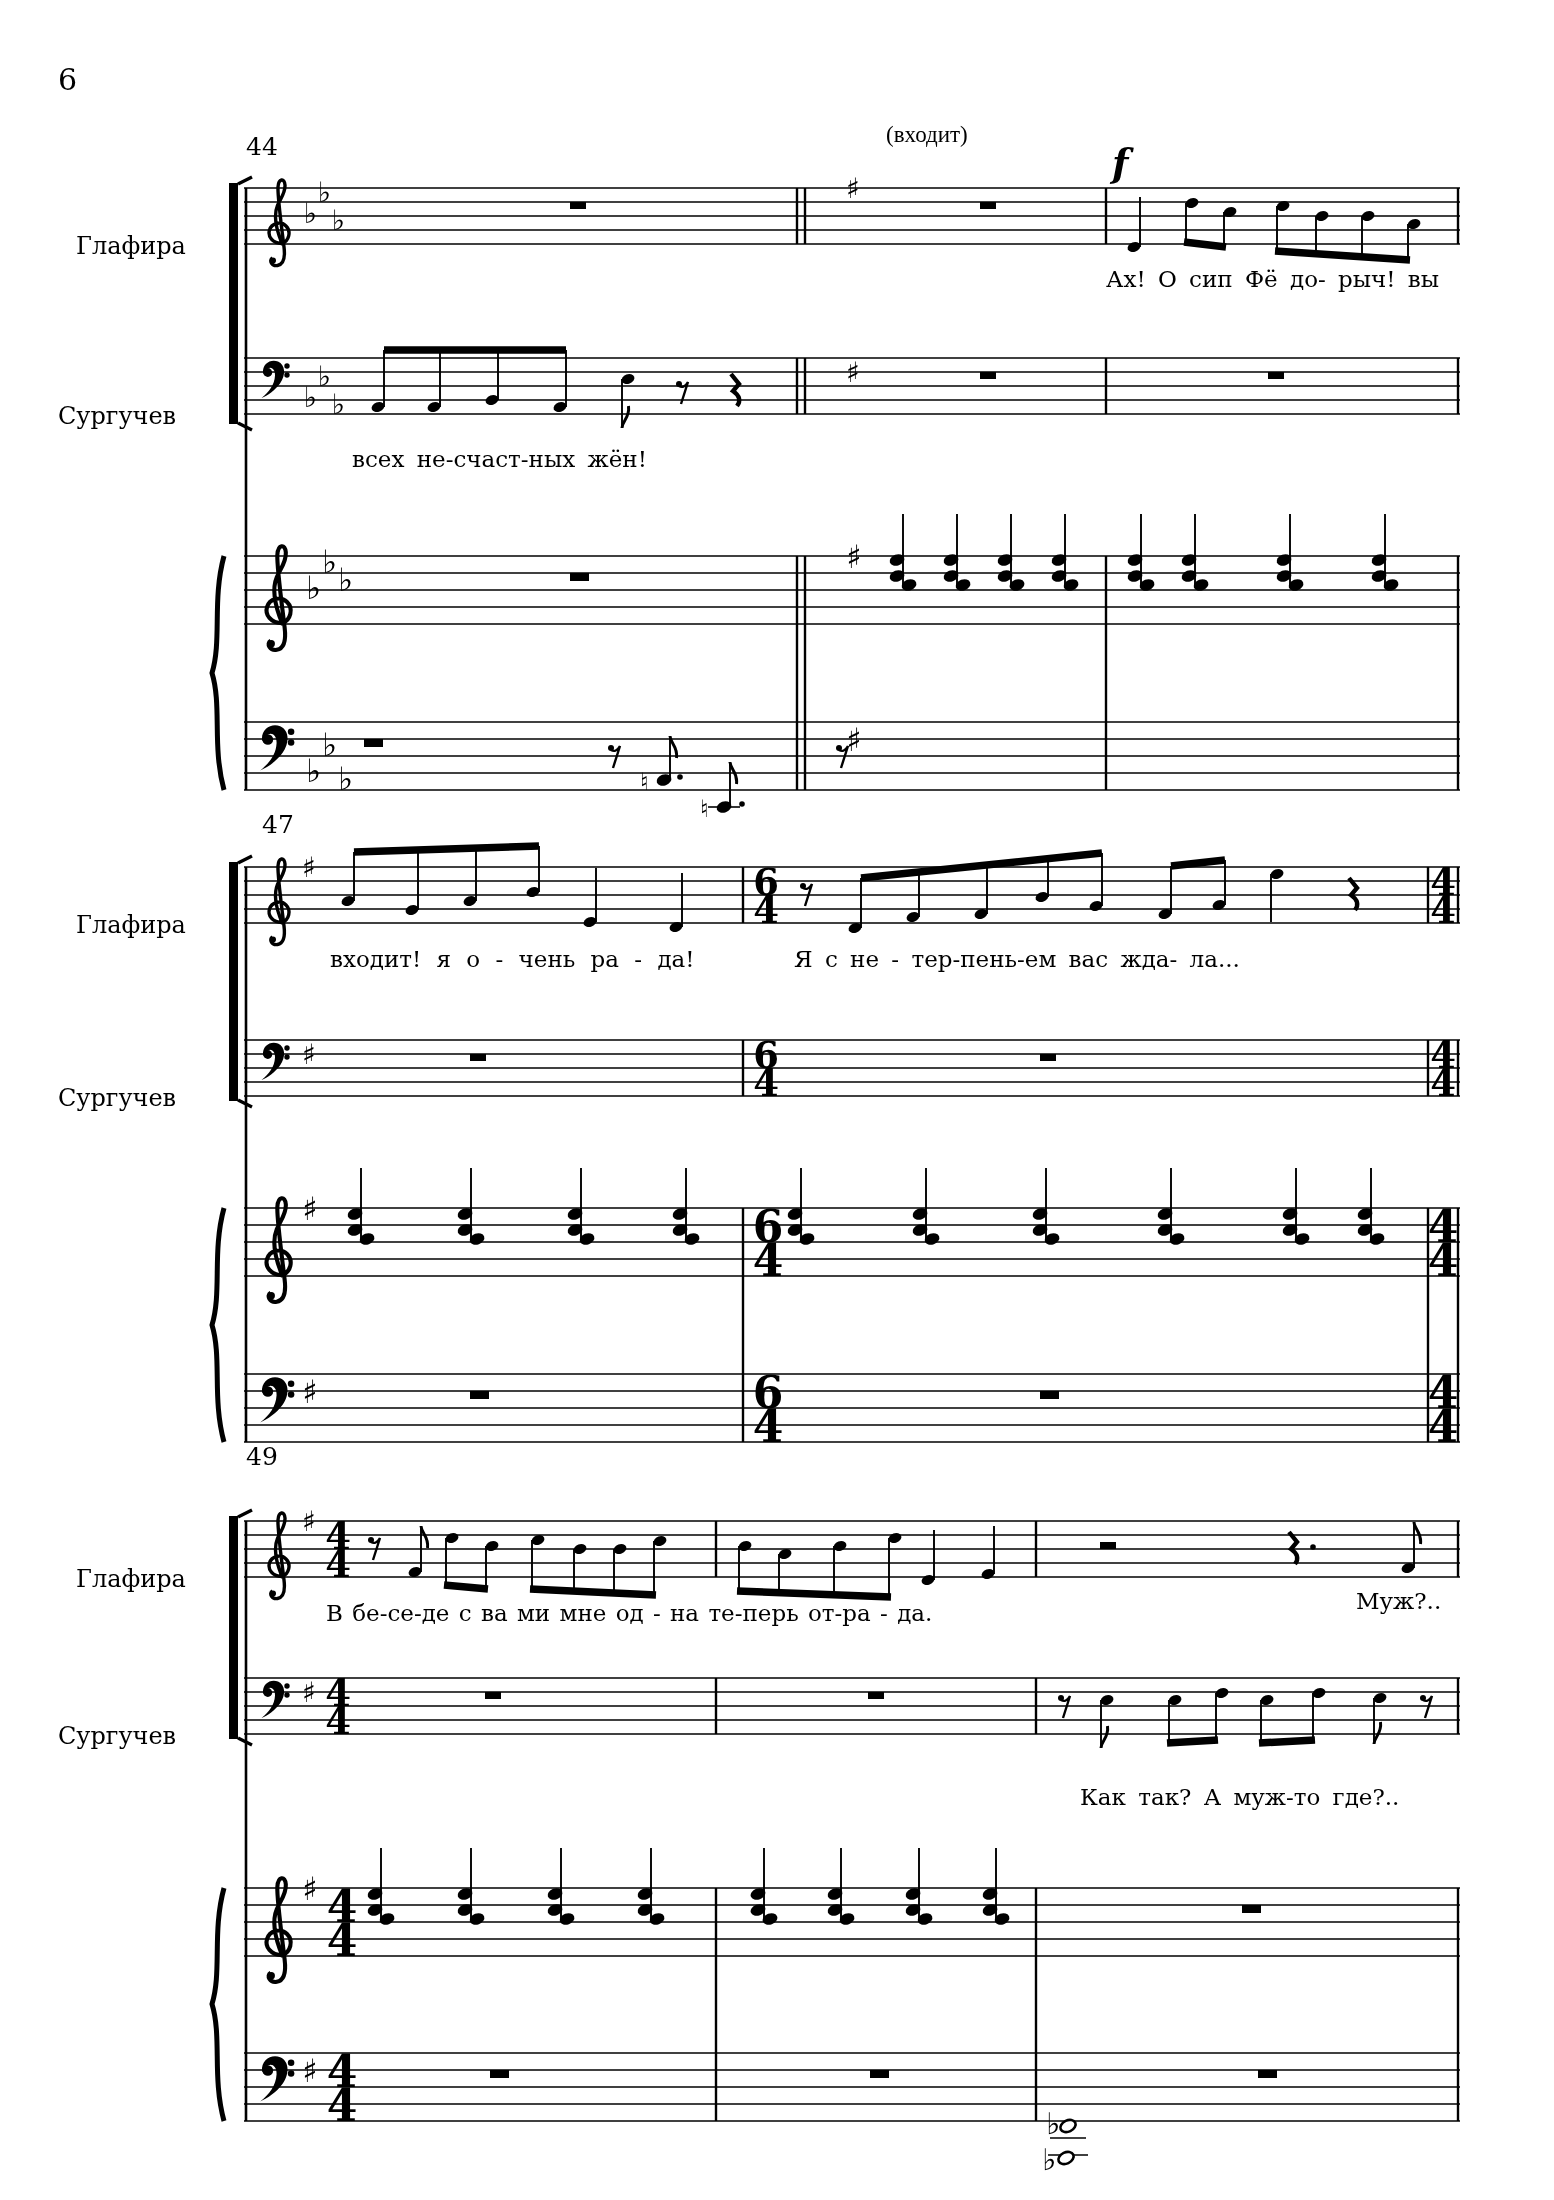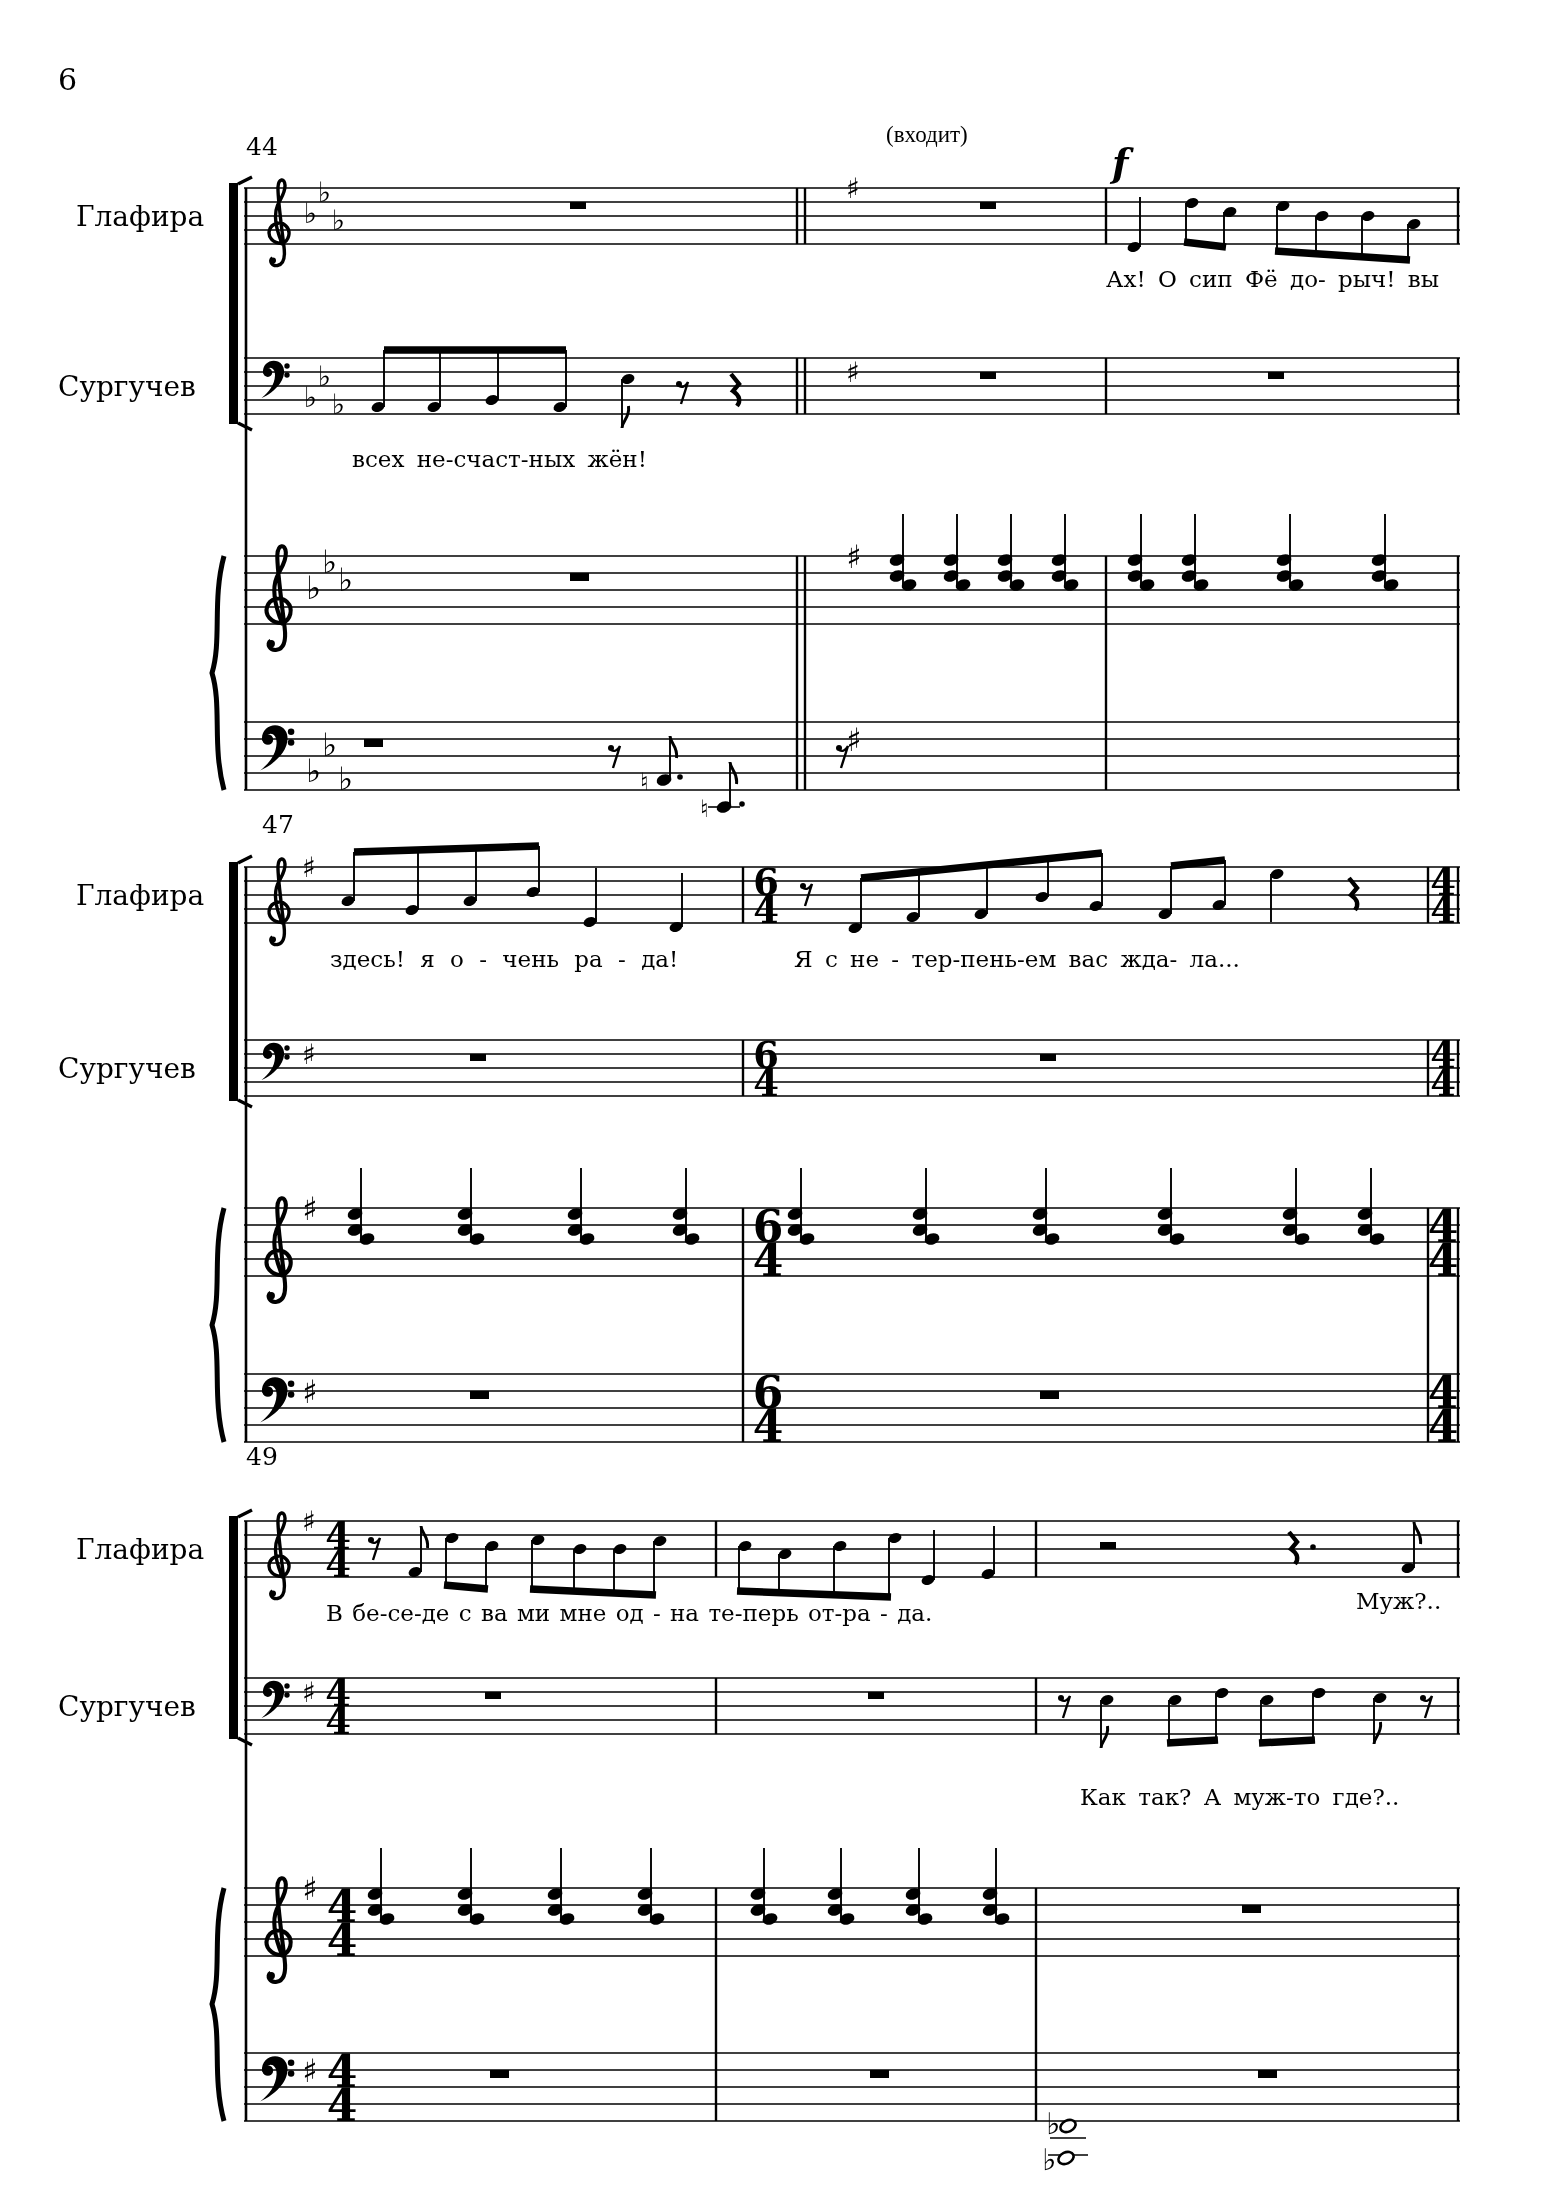--- a/index.html
+++ b/index.html
@@ -1,21 +1,21 @@
 <!DOCTYPE html>
 <html><head>
 <meta charset="utf-8">
 <style>
   html,body{margin:0;padding:0;background:#888;}
   .page{position:relative;width:1554px;height:2200px;background:#fff;overflow:hidden;
         font-family:"DejaVu Serif",serif;color:#000;}
   .abs{position:absolute;white-space:nowrap;}
   .pagenum{font-size:30px;}
   .mnum{font-size:25px;}
-  .partlabel{font-size:28px;}
+  .partlabel{font-size:24px;margin-top:32px;}
   .direction{font-size:23px;font-family:Liberation Serif, serif;}
   .dyn{font-size:38px;font-weight:bold;font-style:italic;}
   .lyric{font-size:23px;word-spacing:5px;}
   .ws8{word-spacing:8px;}
   .ws2{word-spacing:2px;}
   svg.gfx{position:absolute;left:0;top:0;}
   svg .ks text{font:28px "DejaVu Sans",sans-serif;}
   svg .ksL text{font:32px "DejaVu Sans",sans-serif;}
   svg .nat text{font:24px "DejaVu Sans",sans-serif;}
   svg .flb text{font:30px "DejaVu Sans",sans-serif;}
@@ -462,19 +462,19 @@
 <span class="abs partlabel" style="left:76px;top:879px">Глафира</span>
 <span class="abs partlabel" style="left:58px;top:1052px">Сургучев</span>
 <span class="abs partlabel" style="left:76px;top:1533px">Глафира</span>
 <span class="abs partlabel" style="left:58px;top:1690px">Сургучев</span>
 
 <span class="abs direction" style="left:886px;top:122px">(входит)</span>
 <span class="abs dyn" style="left:1112px;top:140px">f</span>
 
 <span class="abs lyric" style="left:1106px;top:266px">Ах! О сип Фё до- рыч! вы</span>
 <span class="abs lyric" style="left:352px;top:446px">всех не-счаст-ных жён!</span>
-<span class="abs lyric ws8" style="left:330px;top:946px">здесь! я о - чень ра - да!</span>
+<span class="abs lyric ws8" style="left:330px;top:946px">входит! я о - чень ра - да!</span>
 <span class="abs lyric ws2" style="left:326px;top:1600px">В бе-се-де с ва ми мне од - на те-перь от-ра - да.</span>
 <span class="abs lyric" style="left:794px;top:946px">Я с не - тер-пень-ем вас жда- ла...</span>
 <span class="abs lyric" style="left:1356px;top:1588px">Муж?..</span>
 <span class="abs lyric" style="left:1080px;top:1784px">Как так? А муж-то где?..</span>
 
 </div>
 
 </body></html>

